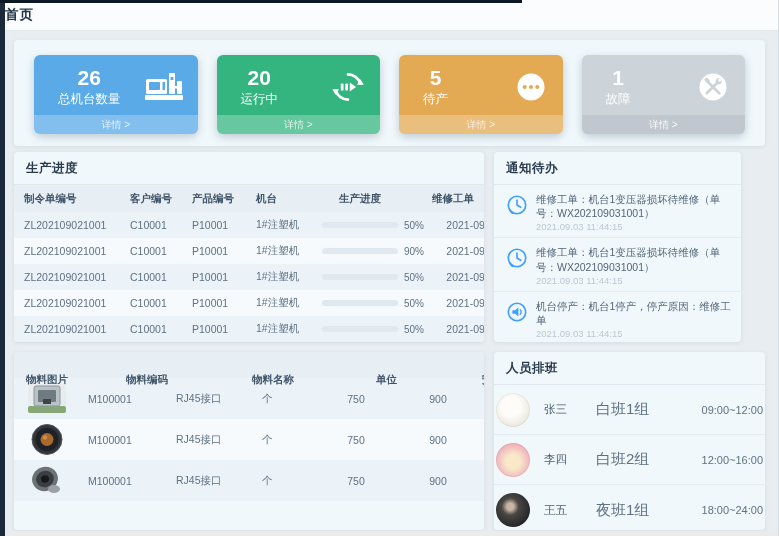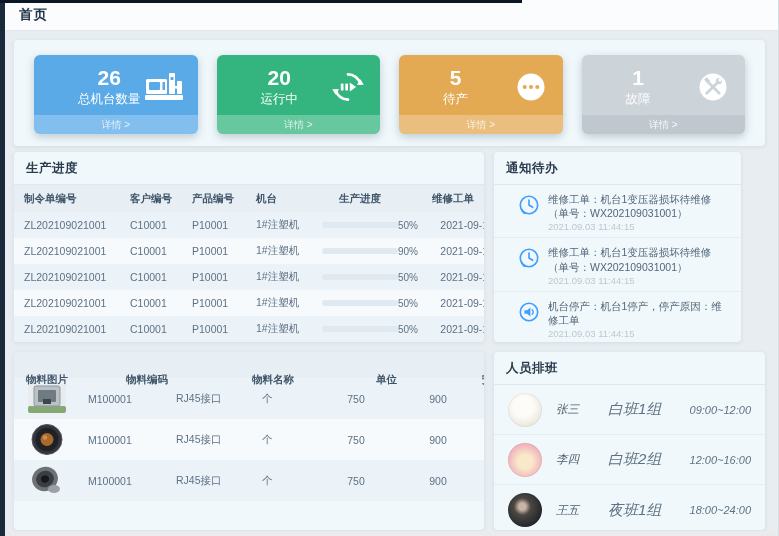--- a/index.html
+++ b/index.html
@@ -5,78 +5,78 @@
   * { margin:0; padding:0; box-sizing:border-box; }
   html,body { width:779px; height:536px; overflow:hidden; }
   body { font-family:"Liberation Sans","DejaVu Sans",sans-serif; background:#e7edf1; position:relative; }
 
   .top-dark-edge { position:absolute; left:0; top:0; width:522px; height:3px; background:#0c1726; z-index:40; }
   .left-strip { position:absolute; left:0; top:0; width:5px; height:536px; background:#1b2a3a; z-index:30; }
   .right-edge { position:absolute; right:0; top:0; width:1px; height:536px; background:#d6dee4; z-index:30; }
   .bottom-strip { position:absolute; left:0; bottom:0; width:779px; height:5px; background:#ebebeb; z-index:25; }
 
   .topbar { position:absolute; left:5px; top:0; width:774px; height:31px; background:#fbfcfd;
-            border-bottom:1px solid #e2e8ec; display:flex; align-items:center; padding-left:14px; z-index:20; }
+            border-bottom:1px solid #e2e8ec; display:flex; align-items:center; z-index:20; }
   .topbar .title { font-size:13.5px; font-weight:bold; color:#22364a; letter-spacing:1px; }
 
   .panel { position:absolute; background:#f0f8fb; border-radius:4px; box-shadow:0 1px 4px rgba(80,110,130,.12); overflow:hidden; }
   .panel-title { padding:8px 12px 7px 12px; font-size:12.5px; font-weight:bold; color:#2b3b4e;
                  border-bottom:1px solid #dfe8ee; letter-spacing:.5px; }
 
   
   .stats-panel { left:14px; top:40px; width:751px; height:106px; display:flex; gap:19px; padding:15px 20px 0 20px; }
   .card { flex:1; border-radius:6px; color:#fff; box-shadow:0 3px 8px rgba(60,90,110,.28); overflow:hidden;
           display:flex; flex-direction:column; height:79px; }
-  .card-body { flex:1; display:flex; align-items:center; justify-content:space-between; padding:4px 14px 0 24px;margin-left:20px; }
+  .card-body { flex:1; display:flex; align-items:center; justify-content:space-between; padding:4px 14px 0 24px; }
   .card-num { font-size:21px; font-weight:bold; text-align:center; line-height:1.15; }
   .card-label { font-size:12.5px; text-align:center; }
   .card-footer { height:19px; line-height:19px; text-align:center; font-size:10px; color:rgba(255,255,255,.8);
                  background:rgba(255,255,255,.25); cursor:pointer; }
   .card-blue  { background:#5aaae8; }
   .card-green { background:#34b47e; }
   .card-amber { background:#e3aa53; }
   .card-gray  { background:#ccd3d9; }
   .card-gray .card-num, .card-gray .card-label { color:#fdfdfd; }
   .card-gray .card-footer { background:rgba(120,130,140,.14); color:rgba(255,255,255,.9); }
   .card-icon { width:40px; height:36px; flex:none; }
 
   
   .production { left:14px; top:152px; width:470px; height:190px; }
   .p-head,.p-row { display:grid; grid-template-columns:106px 62px 64px 66px 1fr 76px; align-items:center;
                    padding:0 10px; font-size:10.5px; }
   .p-head { height:27px; background:#e8eff4; font-weight:bold; color:#3f5468; }
   .p-row { height:26px; color:#5e7184; }
   .p-row:nth-child(odd) { background:#ecf3f8; }
   .p-row:nth-child(even) { background:#f6fafc; }
-  .prog-cell { display:flex; align-items:center; }
+  .prog-cell { display:flex; align-items:center; gap:6px; }
   .prog-track { width:76px; height:6px; border-radius:3px; background:#dfe9ef; overflow:hidden; }
   .prog-fill { height:100%; border-radius:3px; background:#4a9cf0; }
   .prog-pct { font-size:10px; color:#5e7184; }
 
   
   .notices { left:494px; top:152px; width:247px; height:190px; }
-  .notice-item { display:flex; gap:8px; padding:7px 10px 5px 24px; border-bottom:1px solid #e3ecf1; cursor:pointer; }
+  .notice-item { display:flex; gap:8px; padding:7px 10px 5px 12px; border-bottom:1px solid #e3ecf1; cursor:pointer; }
   .notice-item:last-child { border-bottom:none; }
   .notice-icon { width:22px; height:22px; flex:none; margin-top:2px; }
   .notice-text { font-size:10.5px; color:#53667a; line-height:1.35; }
   .notice-time { font-size:9.5px; color:#bcc8d2; margin-top:1px; }
 
   
   .inventory { left:14px; top:352px; width:470px; height:178px; }
   .i-head,.i-row { display:grid; grid-template-columns:62px 88px 86px 46px 96px 1fr; align-items:center;
                    padding:0 12px; font-size:10.5px; }
   .i-head { height:26px; background:#e8eff4; font-weight:bold; color:#3f5468;gap:38px; }
   .i-row { height:41px; color:#5e7184; }
   .i-row:nth-child(odd) { background:#ecf3f8; }
   .i-row:nth-child(even) { background:#f6fafc; }
   .mat-img { width:42px; height:33px; }
 
   
   .schedule { left:494px; top:352px; width:271px; height:178px; }
-  .s-row { display:flex; align-items:center; padding:7px 14px; border-bottom:1px solid #e3ecf1; height:50px;font-style:italic; }
+  .s-row { display:flex; align-items:center; padding:7px 2px; border-bottom:1px solid #e3ecf1; height:50px; }
   .s-row:last-child { border-bottom:none; }
   .avatar { width:34px; height:34px; border-radius:50%; flex:none; margin-right:14px; box-shadow:0 0 0 1px rgba(0,0,0,.05) inset; }
   .avatar-1 { background:radial-gradient(circle at 45% 40%, #fdfcf8 35%, #ece9df 70%, #dcd8cb 100%); }
   .avatar-2 { background:radial-gradient(circle at 50% 55%, #f9e9c8 28%, #f2bdc1 60%, #e89aa0 100%); }
   .avatar-3 { background:radial-gradient(circle at 42% 40%, #c9b4a6 12%, #4a4742 30%, #23242a 75%); }
   .s-name { width:52px; font-size:11.5px; color:#4a5c6e; }
   .s-shift { width:78px; font-size:15px; color:#5e7184; }
   .s-time { margin-left:auto; font-size:11px; color:#5e7184; }
 </style>
 </head>

